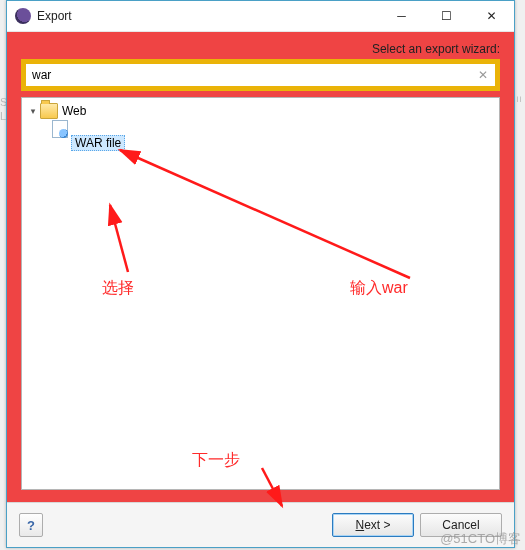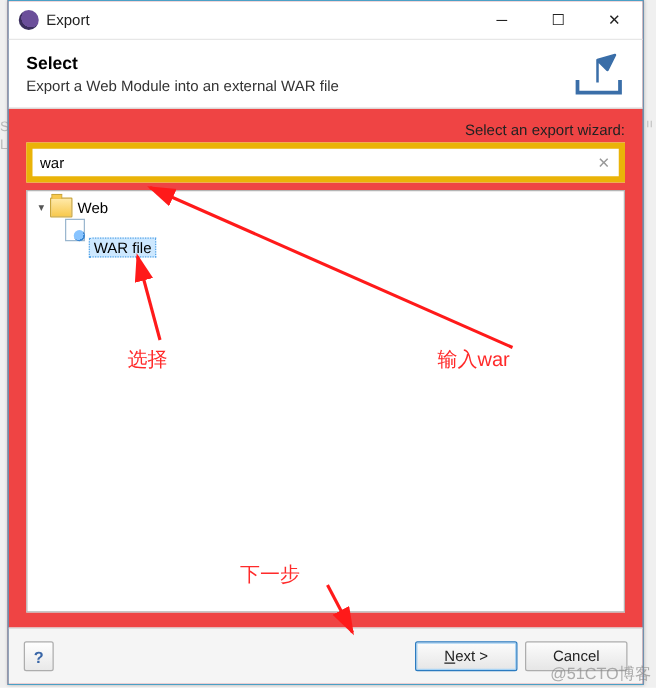--- a/index.html
+++ b/index.html
@@ -274,32 +274,20 @@
   <div class="titlebar">
     <div class="app-icon"></div>
     <div class="title-text">Export</div>
     <div class="win-controls">
       <div>─</div>
       <div>☐</div>
       <div>✕</div>
     </div>
   </div>
 
-  <div class="header-panel">
-    <div class="header-text">
-      <h1>Select</h1>
-      <div class="desc">Export a Web Module into an external WAR file</div>
-    </div>
-    <div class="export-glyph">
-      <svg viewBox="0 0 42 34">
-        <path d="M4 22 L4 32 L38 32 L38 22" fill="none" stroke="#3a6ea8" stroke-width="3"></path>
-        <path d="M20 24 L20 6 M20 6 L34 2 L28 14 Z" fill="#3a6ea8" stroke="#3a6ea8" stroke-width="2" stroke-linejoin="round"></path>
-      </svg>
-    </div>
-  </div>
 
   <div class="content">
     <div class="label">Select an export wizard:</div>
     <div class="wizard-input">
       <input type="text" value="war" style="">
       <span class="clear">✕</span>
     </div>
     <div class="tree-box">
       <div class="tree-row">
         <span class="twisty">▾</span>

